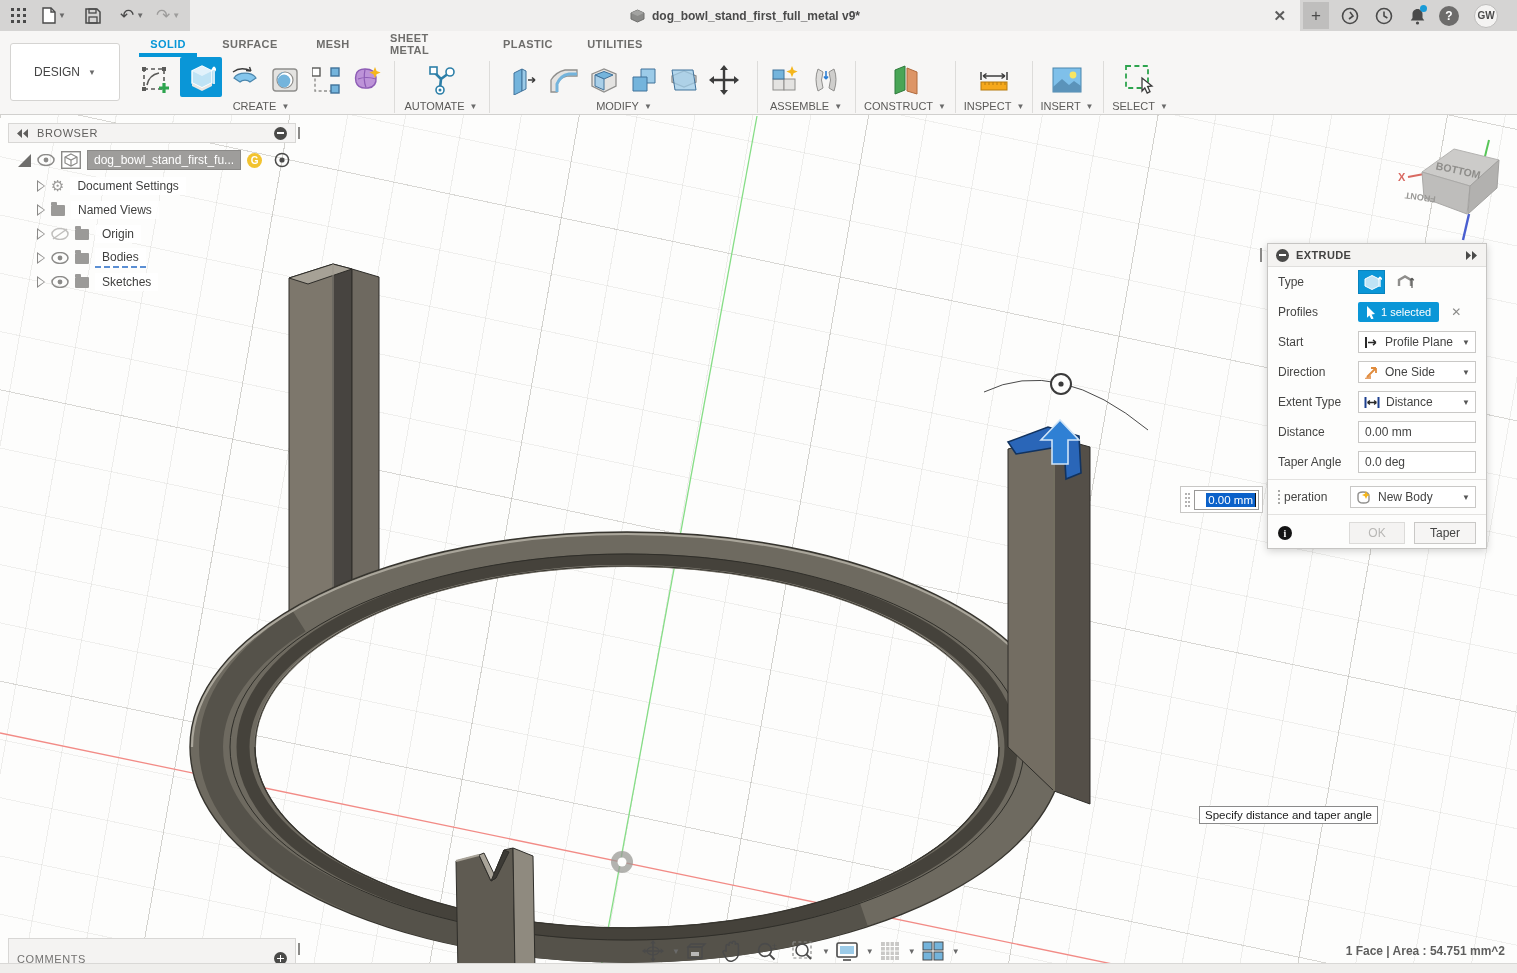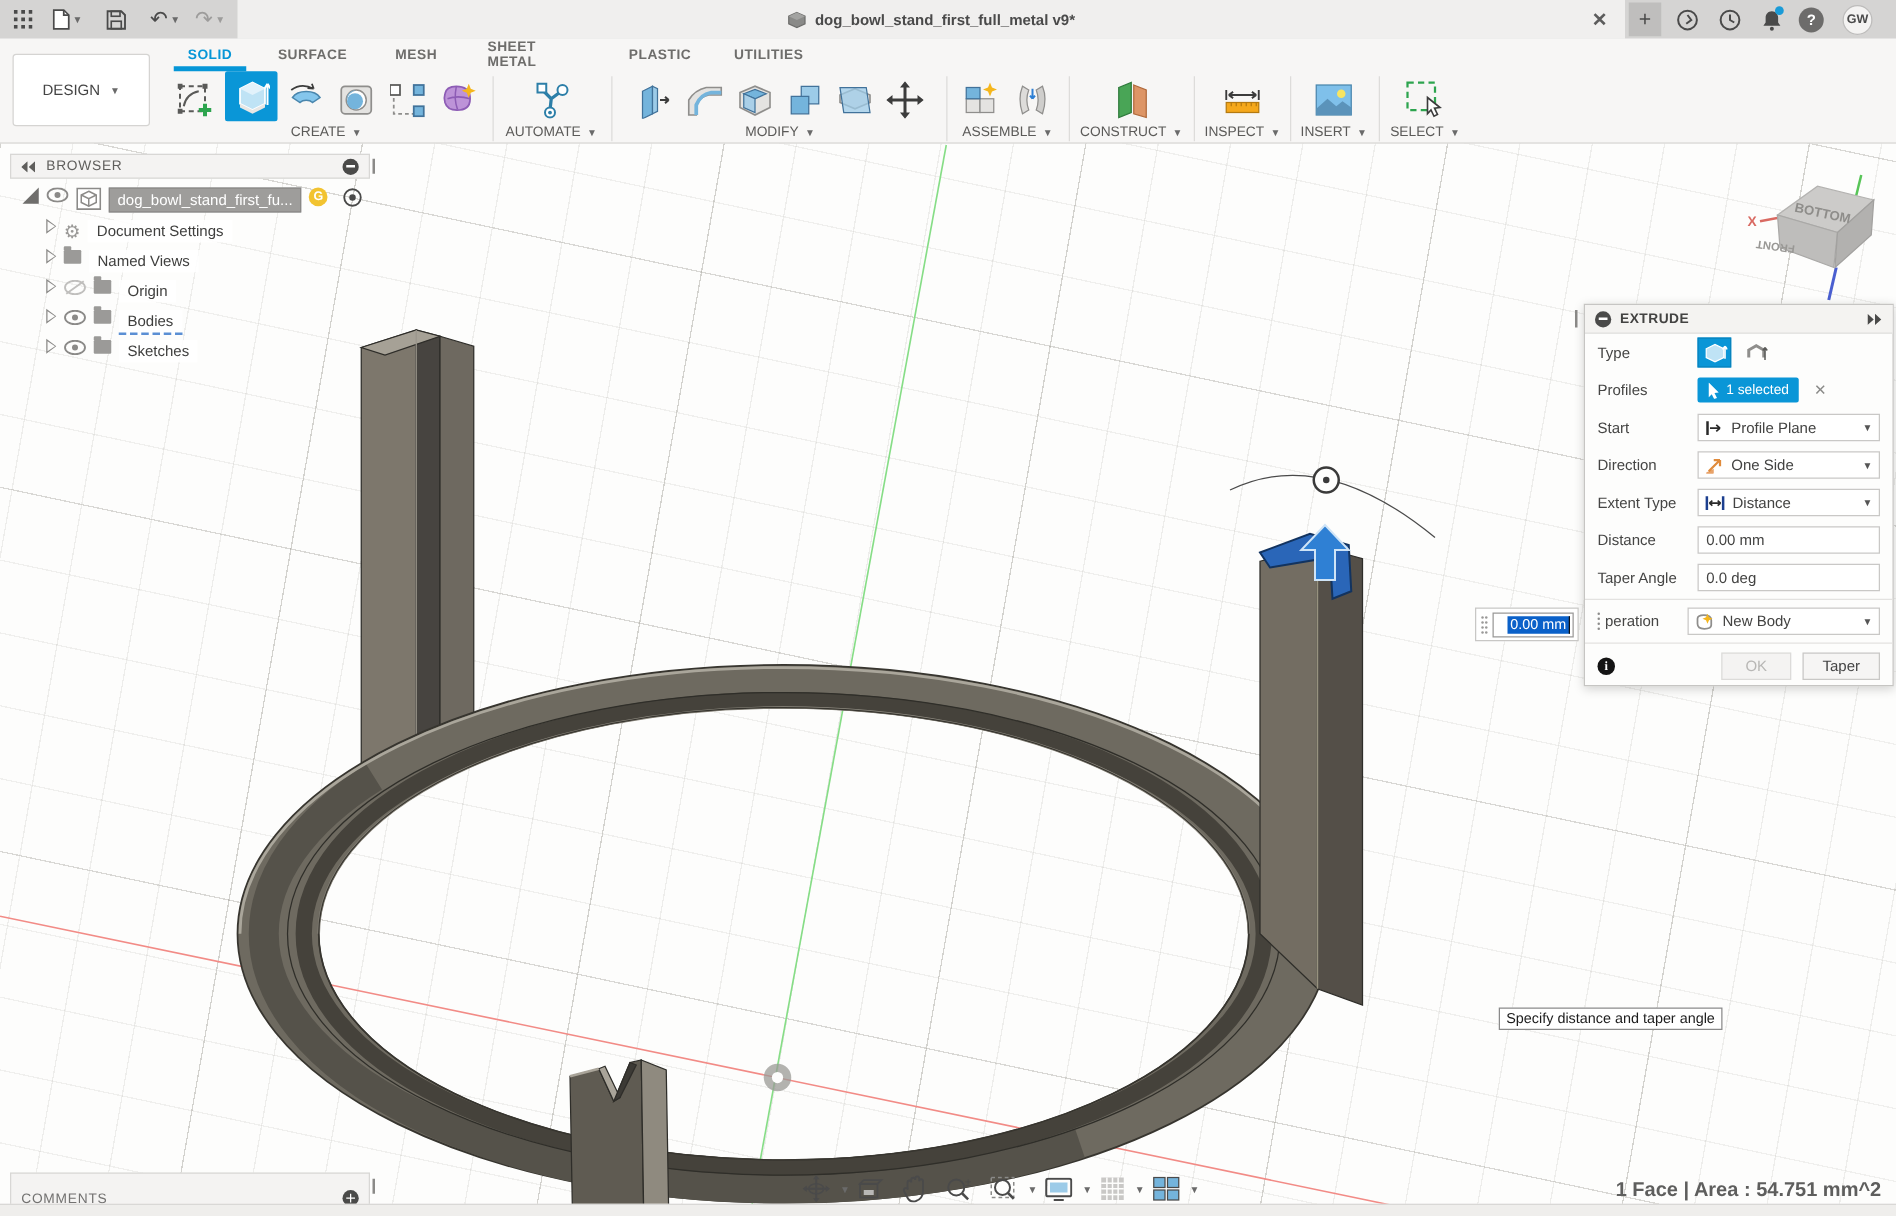--- a/index.html
+++ b/index.html
@@ -38,34 +38,34 @@
       repeating-linear-gradient(12deg,  rgba(150,148,140,.13) 0 1px, transparent 1px 57px),
       #fdfdfc; }
   #scene { position:absolute; left:0; top:0; width:1517px; height:973px; pointer-events:none; }
 
   
   #browser-hdr { position:absolute; left:8px; top:123px; width:288px; height:20px; background:#f4f3f2; border:1px solid #d8d7d5; display:flex; align-items:center; padding:0 8px; gap:8px; font-size:11px; color:#5f5e5c; letter-spacing:.6px; }
   .nub { position:absolute; width:2px; height:12px; background:#8b8a88; }
   .circbtn { width:13px; height:13px; border-radius:50%; background:#4a4a49; position:relative; }
   .circbtn::after { content:""; position:absolute; left:3px; top:5.7px; width:7px; height:1.6px; background:#fff; }
   .circbtn.plus::before { content:""; position:absolute; left:5.7px; top:3px; width:1.6px; height:7px; background:#fff; }
-  .trow { position:absolute; display:flex; align-items:flex-start; gap:6px; height:20px; }
+  .trow { position:absolute; display:flex; align-items:center; gap:6px; height:20px; }
   .tlabel { background:rgba(255,255,255,.88); padding:2px 7px; font-size:12px; color:#3f3f3e; white-space:nowrap; }
   .exp { width:0; height:0; border-top:5px solid transparent; border-bottom:5px solid transparent; border-left:7px solid #fbfbfa; outline:none; position:relative; }
   .exp::before { content:""; position:absolute; left:-8px; top:-6px; width:0; height:0; border-top:6px solid transparent; border-bottom:6px solid transparent; border-left:8px solid #8a8987; }
   .exp::after { content:""; position:absolute; left:-7px; top:-4.5px; width:0; height:0; border-top:4.5px solid transparent; border-bottom:4.5px solid transparent; border-left:6px solid #fbfbfa; }
   .root-tri { width:0; height:0; border-bottom:13px solid #6f6e6c; border-left:13px solid transparent; }
   .root-label { background:#9e9d9b; border:1px solid #8a8987; color:#fff; font-size:12px; padding:2px 6px; white-space:nowrap; }
   .gbadge { width:15px; height:15px; border-radius:50%; background:#f2c330; color:#fff; font-size:10px; font-weight:bold; display:flex; align-items:center; justify-content:center; }
   .folder { width:14px; height:11px; background:#9b9a98; border-radius:1px; position:relative; }
   .folder::before { content:""; position:absolute; left:0; top:-3px; width:6px; height:3px; background:#9b9a98; border-radius:1px 1px 0 0; }
   .dashed-u { border-bottom:2px dashed #5b8fd4; }
 
   
-  #dialog { position:absolute; left:1267px; top:243px; width:248px; height:306px; background:#fdfdfc; border:1px solid #c6c5c3; box-shadow:0 2px 8px rgba(0,0,0,.18); font-size:12px; color:#434342; }
+  #dialog { position:absolute; left:1267px; top:243px; width:220px; height:306px; background:#fdfdfc; border:1px solid #c6c5c3; box-shadow:0 2px 8px rgba(0,0,0,.18); font-size:12px; color:#434342; }
   #dlg-hdr { height:23px; background:#f4f3f1; border-bottom:1px solid #e0dfdd; display:flex; align-items:center; padding:0 8px; gap:7px; font-weight:bold; font-size:11px; letter-spacing:.4px; }
   .drow { display:flex; align-items:center; height:30px; padding:0 10px; }
   .dlab { width:80px; flex:none; font-size:12px; color:#454544; }
   .sel { flex:1; height:22px; border:1px solid #c9c8c6; background:#fff; display:flex; align-items:center; gap:6px; padding:0 5px; }
   .sel .sc { margin-left:auto; font-size:8px; color:#555; }
   .inp { flex:1; height:22px; border:1px solid #c9c8c6; background:#fff; display:flex; align-items:center; padding:0 6px; }
   .typebtn { width:27px; height:24px; border:1px solid transparent; display:flex; align-items:center; justify-content:center; }
   .typebtn.on { background:#0a96d7; border-color:#0883bd; }
   .chip { height:20px; background:#0a96d7; border-radius:2px; color:#fff; font-size:11px; display:flex; align-items:center; gap:5px; padding:0 8px; }
   .ddiv { height:1px; background:#e3e2e0; margin:2px 0; }
@@ -81,21 +81,21 @@
   #float-sel { background:#0b61c9; color:#fff; font-size:11.5px; padding:1px 2px; border-right:1px solid #111; }
 
   
   #tooltip { position:absolute; left:1199px; top:806px; background:#fff; border:1px solid #8a8a8a; font-size:11.5px; color:#1c1c1c; padding:2px 5px; }
 
   
   #comments { position:absolute; left:8px; top:938px; width:288px; height:41px; background:#f4f3f2; border:1px solid #d8d7d5; display:flex; align-items:center; padding:0 8px; gap:8px; font-size:11px; color:#737271; letter-spacing:.6px; }
   #timeline { position:absolute; left:0; top:963px; width:1517px; height:10px; background:#efeeec; border-top:1px solid #d9d8d6; }
 
   
-  #status { position:absolute; right:12px; top:944px; font-size:16px; font-weight:bold; color:#5e5e5d; }
+  #status { position:absolute; right:12px; top:944px; font-size:12px; font-weight:bold; color:#5e5e5d; }
   #navbar { position:absolute; left:642px; top:940px; display:flex; align-items:center; gap:6px; }
   .nav-ic { display:flex; align-items:center; }
 </style>
 </head>
 <body>
 <div id="app">
 
 <div id="topbar">
   <div class="tb-ic" style="left:6px;width:24px;">
     <svg width="15" height="15">

